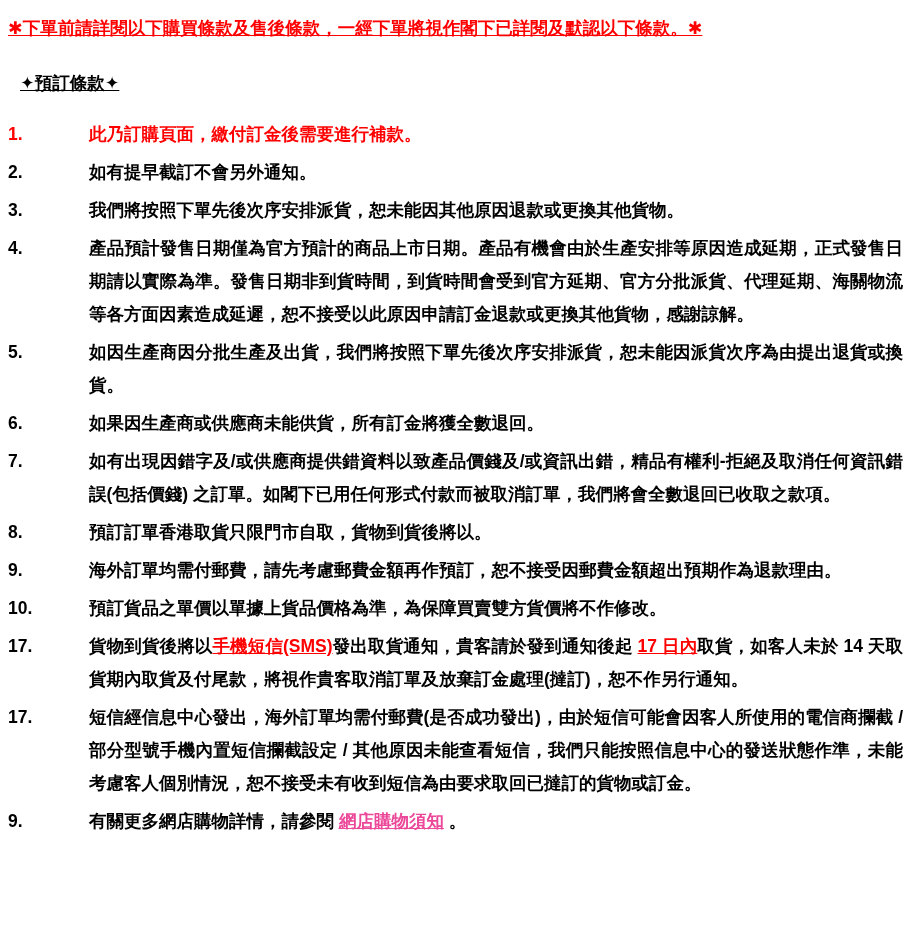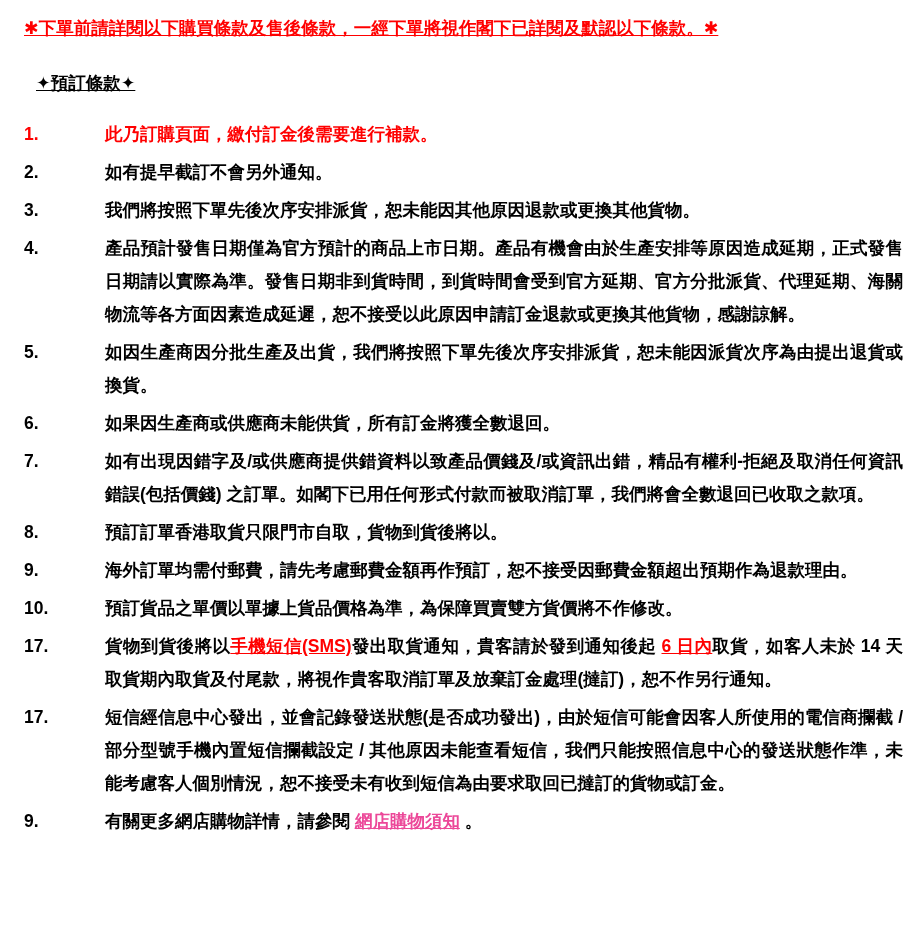--- a/index.html
+++ b/index.html
@@ -3,21 +3,21 @@
 <meta charset="utf-8">
 <style>
   html, body {
     margin: 0;
     padding: 0;
     background: #ffffff;
   }
   .page {
     width: 913px;
     box-sizing: border-box;
-    padding: 12px 10px 14px 24px;
+    padding: 12px 10px 14px 8px;
     font-family: "Liberation Sans", "DejaVu Sans", sans-serif;
     font-weight: bold;
     color: #000000;
     font-size: 17.5px;
     line-height: 33px;
   }
   .notice {
     color: #ff0000;
     text-decoration: underline;
     margin: 0 0 22px 0;
@@ -115,26 +115,26 @@
       <div class="term-text">海外訂單均需付郵費，請先考慮郵費金額再作預訂，恕不接受因郵費金額超出預期作為退款理由。</div>
     </div>
 
     <div class="term-item">
       <span class="term-num">10.</span>
       <div class="term-text">預訂貨品之單價以單據上貨品價格為準，為保障買賣雙方貨價將不作修改。</div>
     </div>
 
     <div class="term-item">
       <span class="term-num">17.</span>
-      <div class="term-text"><span>貨物到貨後將以</span><span class="red-underline">手機短信(SMS)</span><span>發出取貨通知，貴客請於發到通知後起 </span><span class="red-underline">6 日內</span><span>取貨，如客人未於 14 天取貨期內取貨及付尾款，將視作貴客取消訂單及放棄訂金處理(撻訂)，恕不作另行通知。</span></div>
+      <div class="term-text"><span>貨物到貨後將以</span><span class="red-underline">手機短信(SMS)</span><span>發出取貨通知，貴客請於發到通知後起 </span><span class="red-underline">17 日內</span><span>取貨，如客人未於 14 天取貨期內取貨及付尾款，將視作貴客取消訂單及放棄訂金處理(撻訂)，恕不作另行通知。</span></div>
     </div>
 
     <div class="term-item">
       <span class="term-num">17.</span>
-      <div class="term-text">短信經信息中心發出，並會記錄發送狀態(是否成功發出)，由於短信可能會因客人所使用的電信商攔截 / 部分型號手機內置短信攔截設定 / 其他原因未能查看短信，我們只能按照信息中心的發送狀態作準，未能考慮客人個別情況，恕不接受未有收到短信為由要求取回已撻訂的貨物或訂金。</div>
+      <div class="term-text">短信經信息中心發出，海外訂單均需付郵費(是否成功發出)，由於短信可能會因客人所使用的電信商攔截 / 部分型號手機內置短信攔截設定 / 其他原因未能查看短信，我們只能按照信息中心的發送狀態作準，未能考慮客人個別情況，恕不接受未有收到短信為由要求取回已撻訂的貨物或訂金。</div>
     </div>
 
     <div class="term-item">
       <span class="term-num">9.</span>
       <div class="term-text"><span>有關更多網店購物詳情，請參閱 </span><a class="blue-link">網店購物須知</a><span> 。</span></div>
     </div>
 
   </div>
 
 </div>

